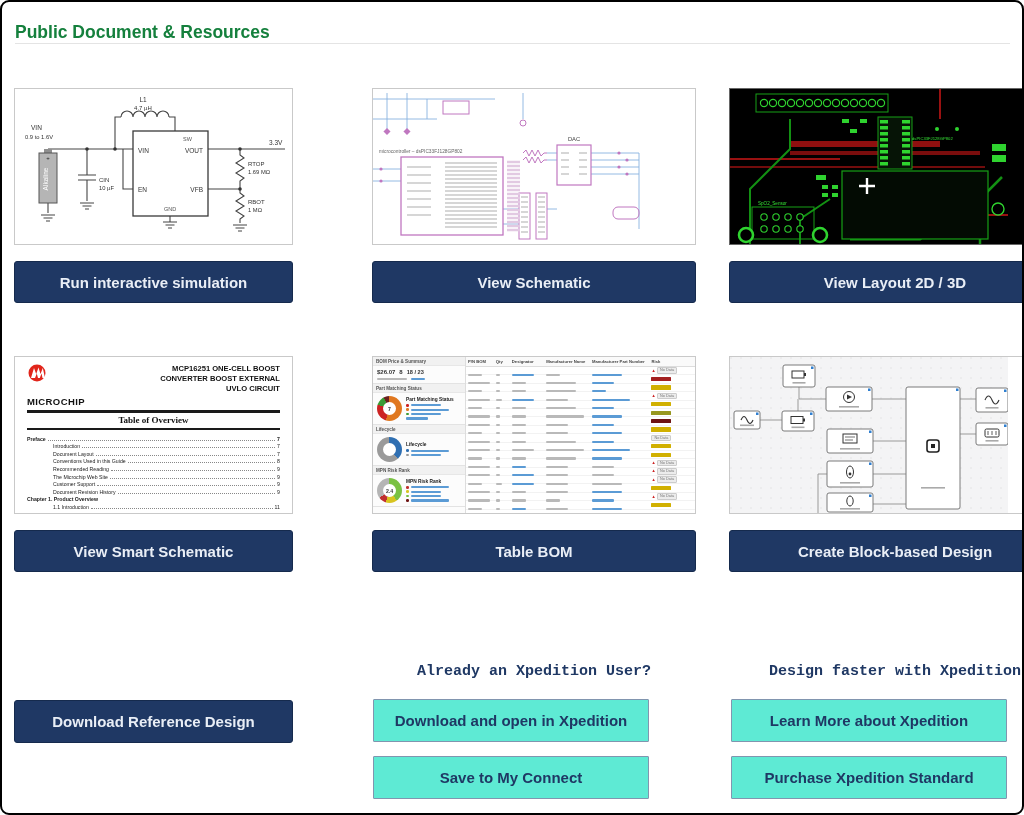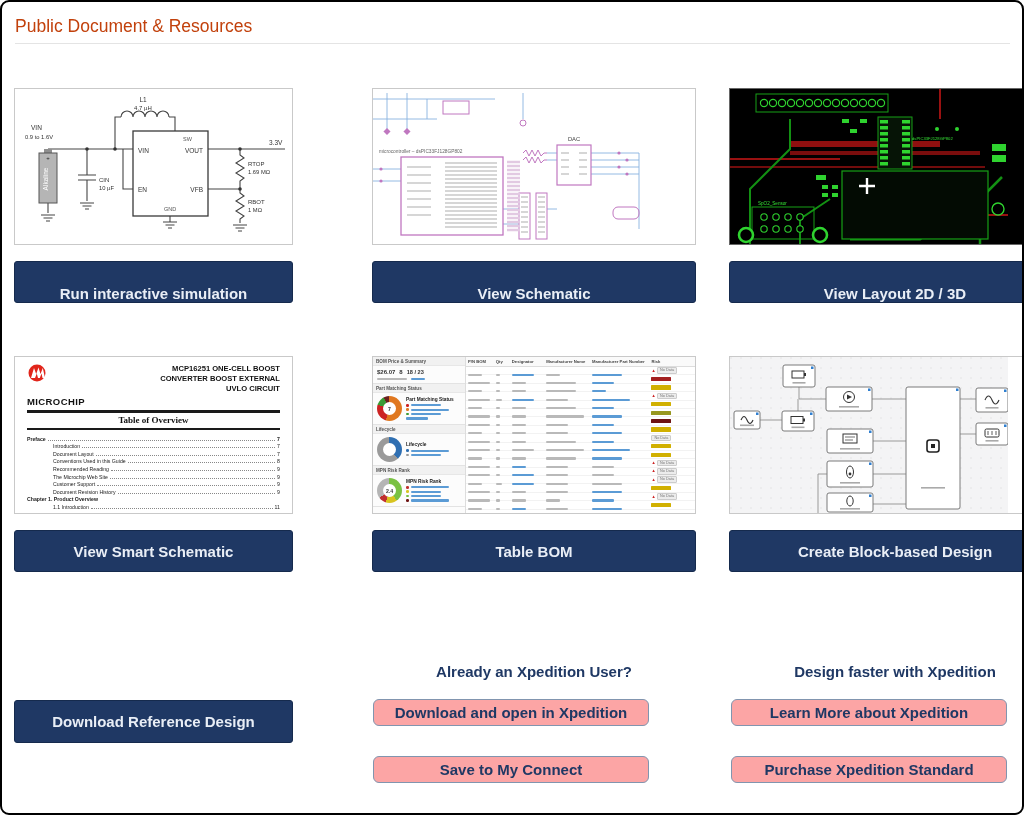--- a/index.html
+++ b/index.html
@@ -1,36 +1,36 @@
 <!DOCTYPE html>
 <html><head>
 <meta charset="utf-8">
 <style>
   html,body{margin:0;padding:0;background:#fff;}
   .frame{position:relative;width:1020px;height:811px;border:2px solid #000;border-radius:9px;
          background:#fff;overflow:hidden;font-family:"Liberation Sans",sans-serif;}
-  .page-title{position:absolute;left:13px;top:14px;font-size:17.5px;font-weight:400;color:#c2410c;}
+  .page-title{position:absolute;left:13px;top:20px;font-size:17.5px;font-weight:700;color:#15803d;}
   .divider{position:absolute;left:13px;right:12px;top:41px;height:1px;background:#e4e4e4;}
 
   
   .c1{left:12px;width:279px;} .c2{left:370px;width:324px;} .c3{left:727px;width:332px;}
 
   .thumb{position:absolute;height:157px;background:#fff;border:1px solid #c9c9c9;box-sizing:border-box;overflow:hidden;}
   .r1{top:86px;} .r2{top:354px;height:158px;}
 
   .btn-solid{position:absolute;height:42px;background:#1f3864;border:1px solid #152a4d;border-radius:3px;
              color:#e9eef6;font-size:15px;font-weight:600;display:flex;align-items:center;justify-content:center;
              box-sizing:border-box;cursor:pointer;}
-  .br1{top:259px;align-items:flex-end;} .br2{top:528px;} .br3{top:698px;height:43px;}
-  .btn-outline{position:absolute;height:27px;background:#fca5a5;border:1px solid #8195af;border-radius:6px;
+  .br1{top:259px;} .br2{top:528px;} .br3{top:698px;height:43px;}
+  .btn-outline{position:absolute;height:43px;background:#5eead4;border:1px solid #8195af;border-radius:1px;
                color:#1f3864;font-size:15px;font-weight:600;display:flex;align-items:center;justify-content:center;
                box-sizing:border-box;cursor:pointer;}
   .or1{top:697px;} .or2{top:754px;}
   .mid{left:371px;width:276px;} .rgt{left:729px;width:276px;}
-  .sec-head{position:absolute;top:661px;font-size:15px;font-weight:700;color:#1f3864;text-align:center;}
+  .sec-head{position:absolute;top:661px;font-size:15px;font-weight:700;color:#1f3864;text-align:center;font-family:Liberation Mono, monospace;}
 
   svg text{font-family:"Liberation Sans",sans-serif;}
 
   
   .ds{padding:7px 12px 0 12px;font-family:"Liberation Sans",sans-serif;}
   .ds-head{display:flex;align-items:flex-start;}
   .ds-brand{width:96px;}
   .ds-brandname{font-size:9.5px;font-weight:700;letter-spacing:.4px;color:#111;margin-top:8px;}
   .ds-title{flex:1;text-align:right;font-size:7.6px;font-weight:700;color:#111;line-height:1.3;}
   .ds-rule{height:2.5px;background:#1a1a1a;margin-top:3px;}

